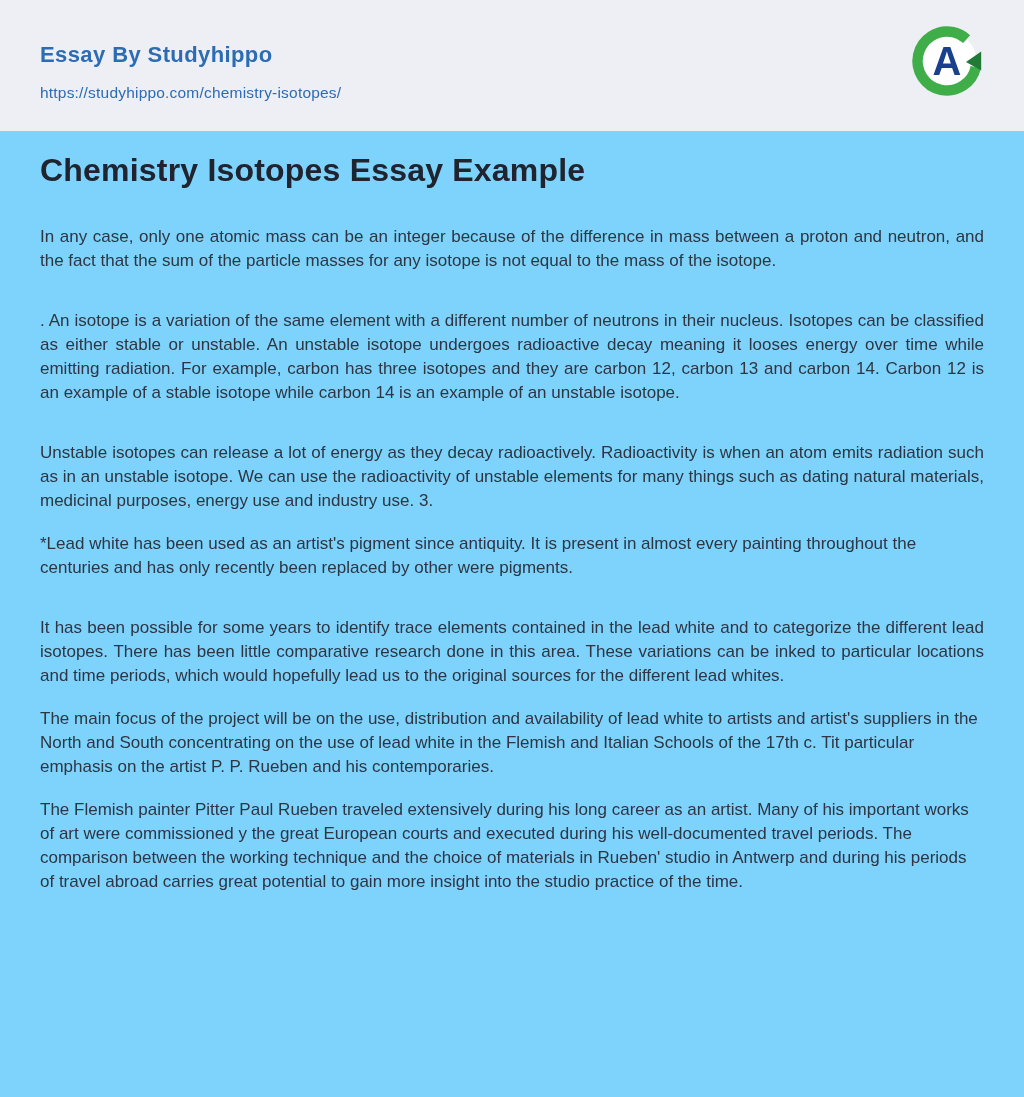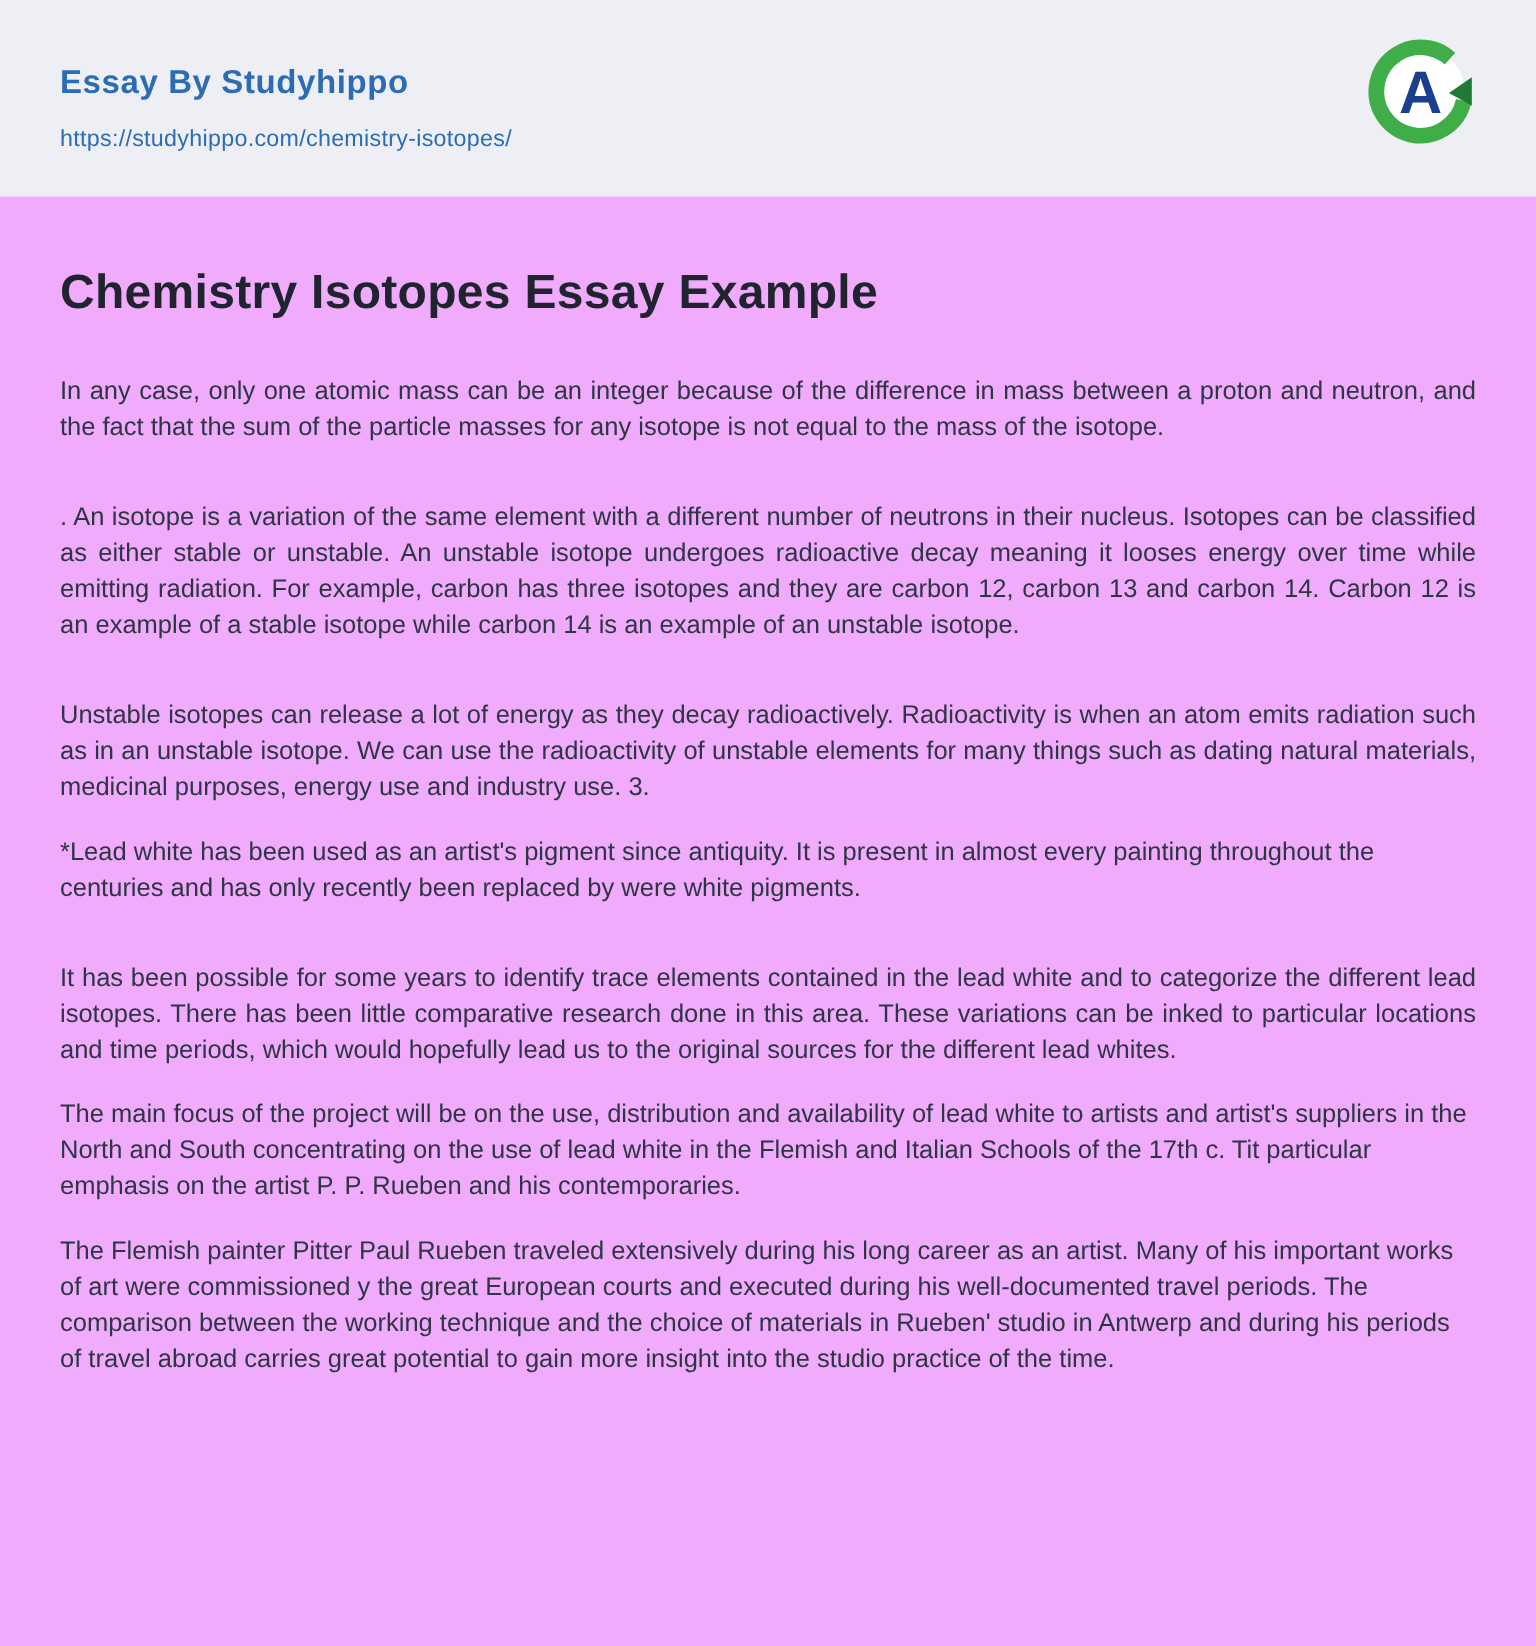--- a/index.html
+++ b/index.html
@@ -5,21 +5,21 @@
   * { margin: 0; padding: 0; box-sizing: border-box; }
   html, body { background: #ffffff; }
   body {
     width: 1024px;
     font-family: "Liberation Sans", sans-serif;
     -webkit-font-smoothing: antialiased;
   }
   .page {
     width: 1024px;
     min-height: 1097px;
-    background: #f0abfc;
+    background: #7dd3fc;
     position: relative;
   }
   .page-header {
     background: #edeff4;
     height: 131px;
     padding: 44px 40px 0 40px;
     position: relative;
   }
   .byline {
     color: #2c6cb5;
@@ -40,21 +40,21 @@
   }
   .logo {
     position: absolute;
     right: 39px;
     top: 23px;
     width: 76px;
     height: 76px;
   }
   .logo svg { width: 100%; height: 100%; display: block; }
   .content {
-    padding: 38px 40px 50px 40px;
+    padding: 14px 40px 50px 40px;
   }
   .page-title {
     font-size: 32px;
     font-weight: 700;
     color: #20242e;
     letter-spacing: 0.2px;
     margin: 6px 0 24px 0;
     line-height: 1.2;
   }
   .essay p {
@@ -90,20 +90,20 @@
     </div>
   </header>
 
   <main class="content">
     <h1 class="page-title">Chemistry Isotopes Essay Example</h1>
 
     <div class="essay">
       <p class="justify">In any case, only one atomic mass can be an integer because of the difference in mass between a proton and neutron, and the fact that the sum of the particle masses for any isotope is not equal to the mass of the isotope.</p>
       <p class="justify">. An isotope is a variation of the same element with a different number of neutrons in their nucleus. Isotopes can be classified as either stable or unstable. An unstable isotope undergoes radioactive decay meaning it looses energy over time while emitting radiation. For example, carbon has three isotopes and they are carbon 12, carbon 13 and carbon 14. Carbon 12 is an example of a stable isotope while carbon 14 is an example of an unstable isotope.</p>
       <p class="justify">Unstable isotopes can release a lot of energy as they decay radioactively. Radioactivity is when an atom emits radiation such as in an unstable isotope. We can use the radioactivity of unstable elements for many things such as dating natural materials, medicinal purposes, energy use and industry use. 3.</p>
-      <p>*Lead white has been used as an artist's pigment since antiquity. It is present in almost every painting throughout the centuries and has only recently been replaced by were white pigments.</p>
+      <p>*Lead white has been used as an artist's pigment since antiquity. It is present in almost every painting throughout the centuries and has only recently been replaced by other were pigments.</p>
       <p class="justify">It has been possible for some years to identify trace elements contained in the lead white and to categorize the different lead isotopes. There has been little comparative research done in this area. These variations can be inked to particular locations and time periods, which would hopefully lead us to the original sources for the different lead whites.</p>
       <p>The main focus of the project will be on the use, distribution and availability of lead white to artists and artist's suppliers in the North and South concentrating on the use of lead white in the Flemish and Italian Schools of the 17th c. Tit particular emphasis on the artist P. P. Rueben and his contemporaries.</p>
       <p>The Flemish painter Pitter Paul Rueben traveled extensively during his long career as an artist. Many of his important works of art were commissioned y the great European courts and executed during his well-documented travel periods. The comparison between the working technique and the choice of materials in Rueben' studio in Antwerp and during his periods of travel abroad carries great potential to gain more insight into the studio practice of the time.</p>
     </div>
   </main>
 
 </div>
 
 </body></html>

